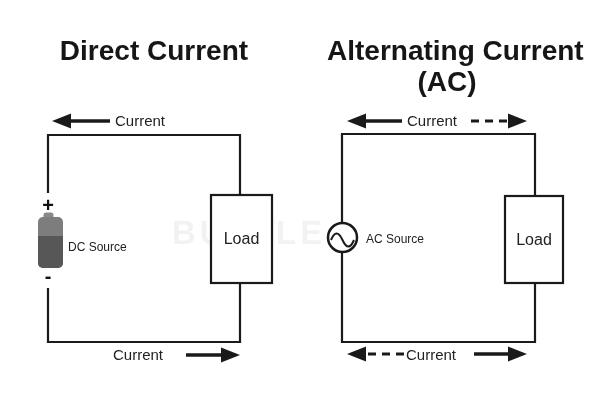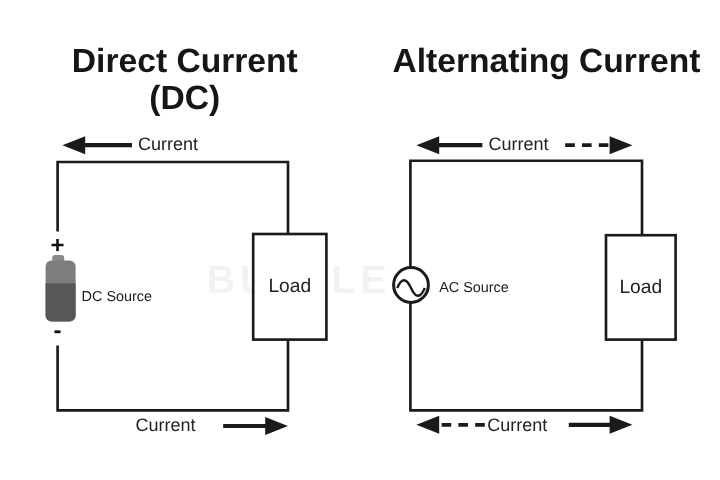--- a/index.html
+++ b/index.html
@@ -123,23 +123,23 @@
 
     <g>
       <polygon points="347,354 366,346.5 366,361.5" fill="#1a1a1a"></polygon>
       <line x1="368" y1="354" x2="404" y2="354" stroke="#1a1a1a" stroke-width="3.2" stroke-dasharray="8 6"></line>
       <line x1="474" y1="354" x2="513" y2="354" stroke="#1a1a1a" stroke-width="3.5"></line>
       <polygon points="527,354 508,346.5 508,361.5" fill="#1a1a1a"></polygon>
     </g>
   </svg>
 
   <div class="txt title-line dc-title" style="top:35px">Direct Current</div>
-  <div class="txt title-line dc-title" style="top:66px">(DC)</div>
 
   <div class="txt title-line ac-title" style="top:35px">Alternating Current</div>
+  <div class="txt title-line ac-title" style="top:66px">(AC)</div>
 
   <div class="txt current-label" style="left:115px; top:112px; width:64px;">Current</div>
   <div class="txt current-label" style="left:113px; top:346px; width:66px;">Current</div>
 
   <div class="txt terminal" style="left:38px; top:195px;">+</div>
   <div class="txt terminal" style="left:38px; top:266px;">-</div>
 
   <div class="txt source-label" style="left:68px; top:238px;">DC Source</div>
   <div class="txt load-label" style="left:211px; top:230px; width:61px;">Load</div>
 

